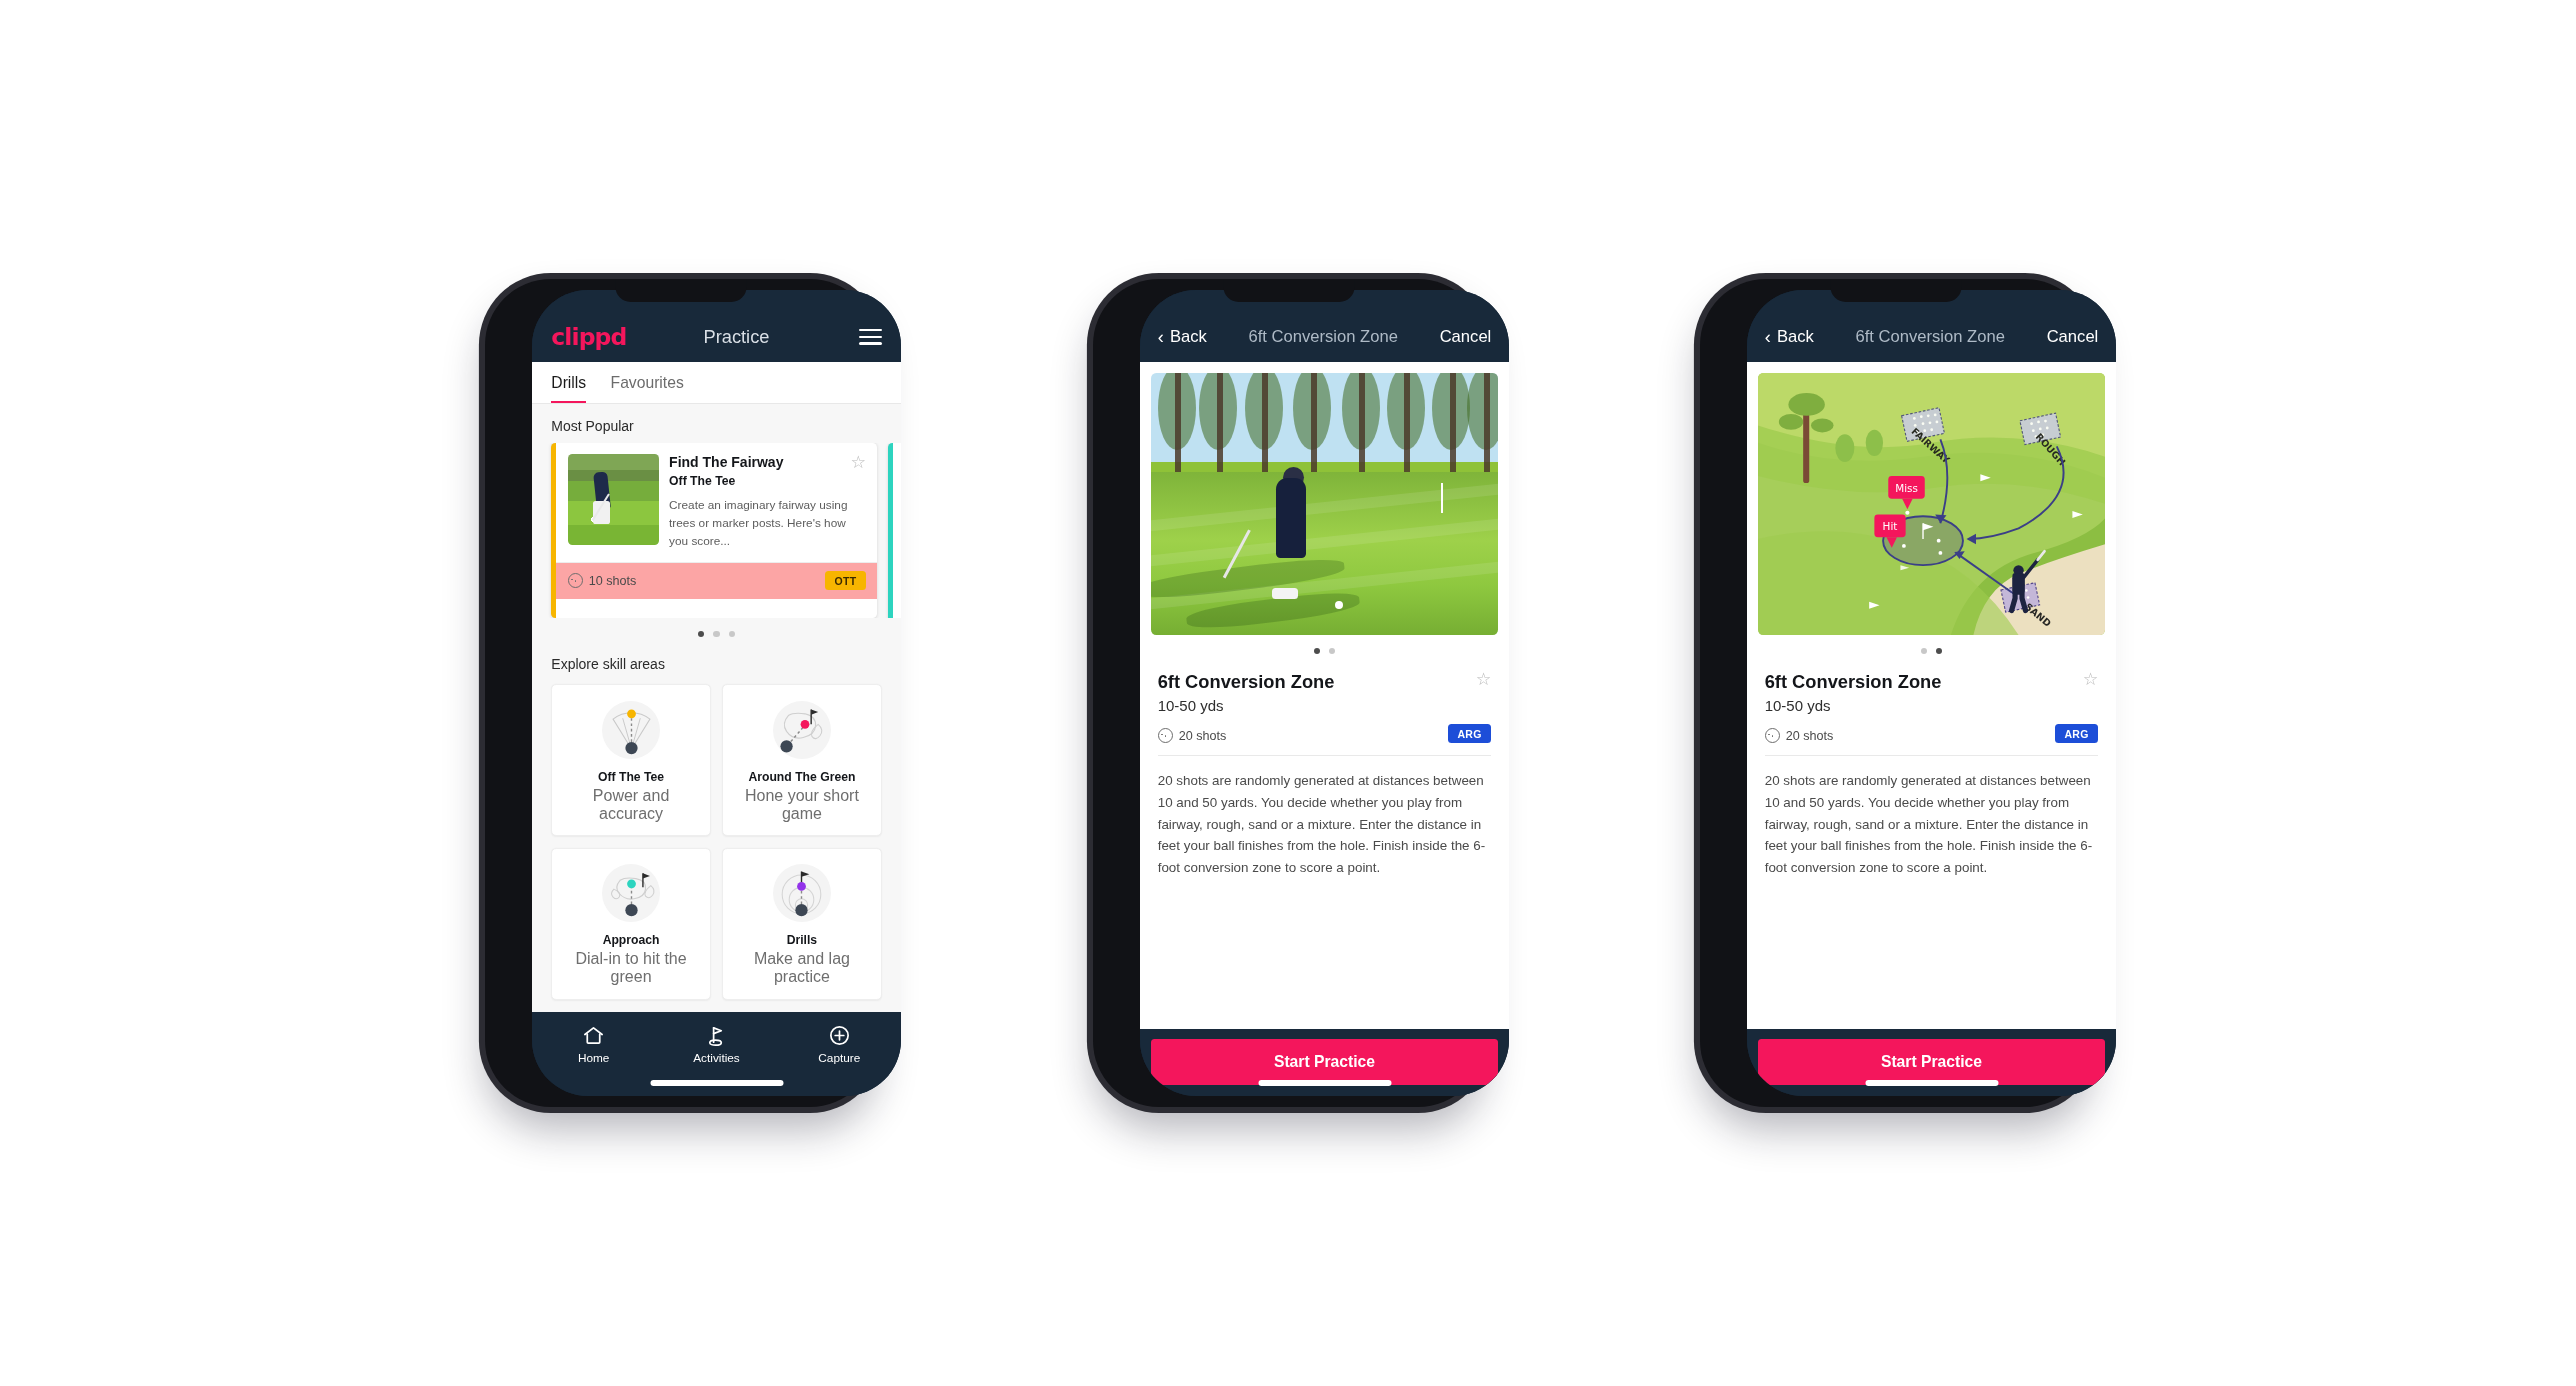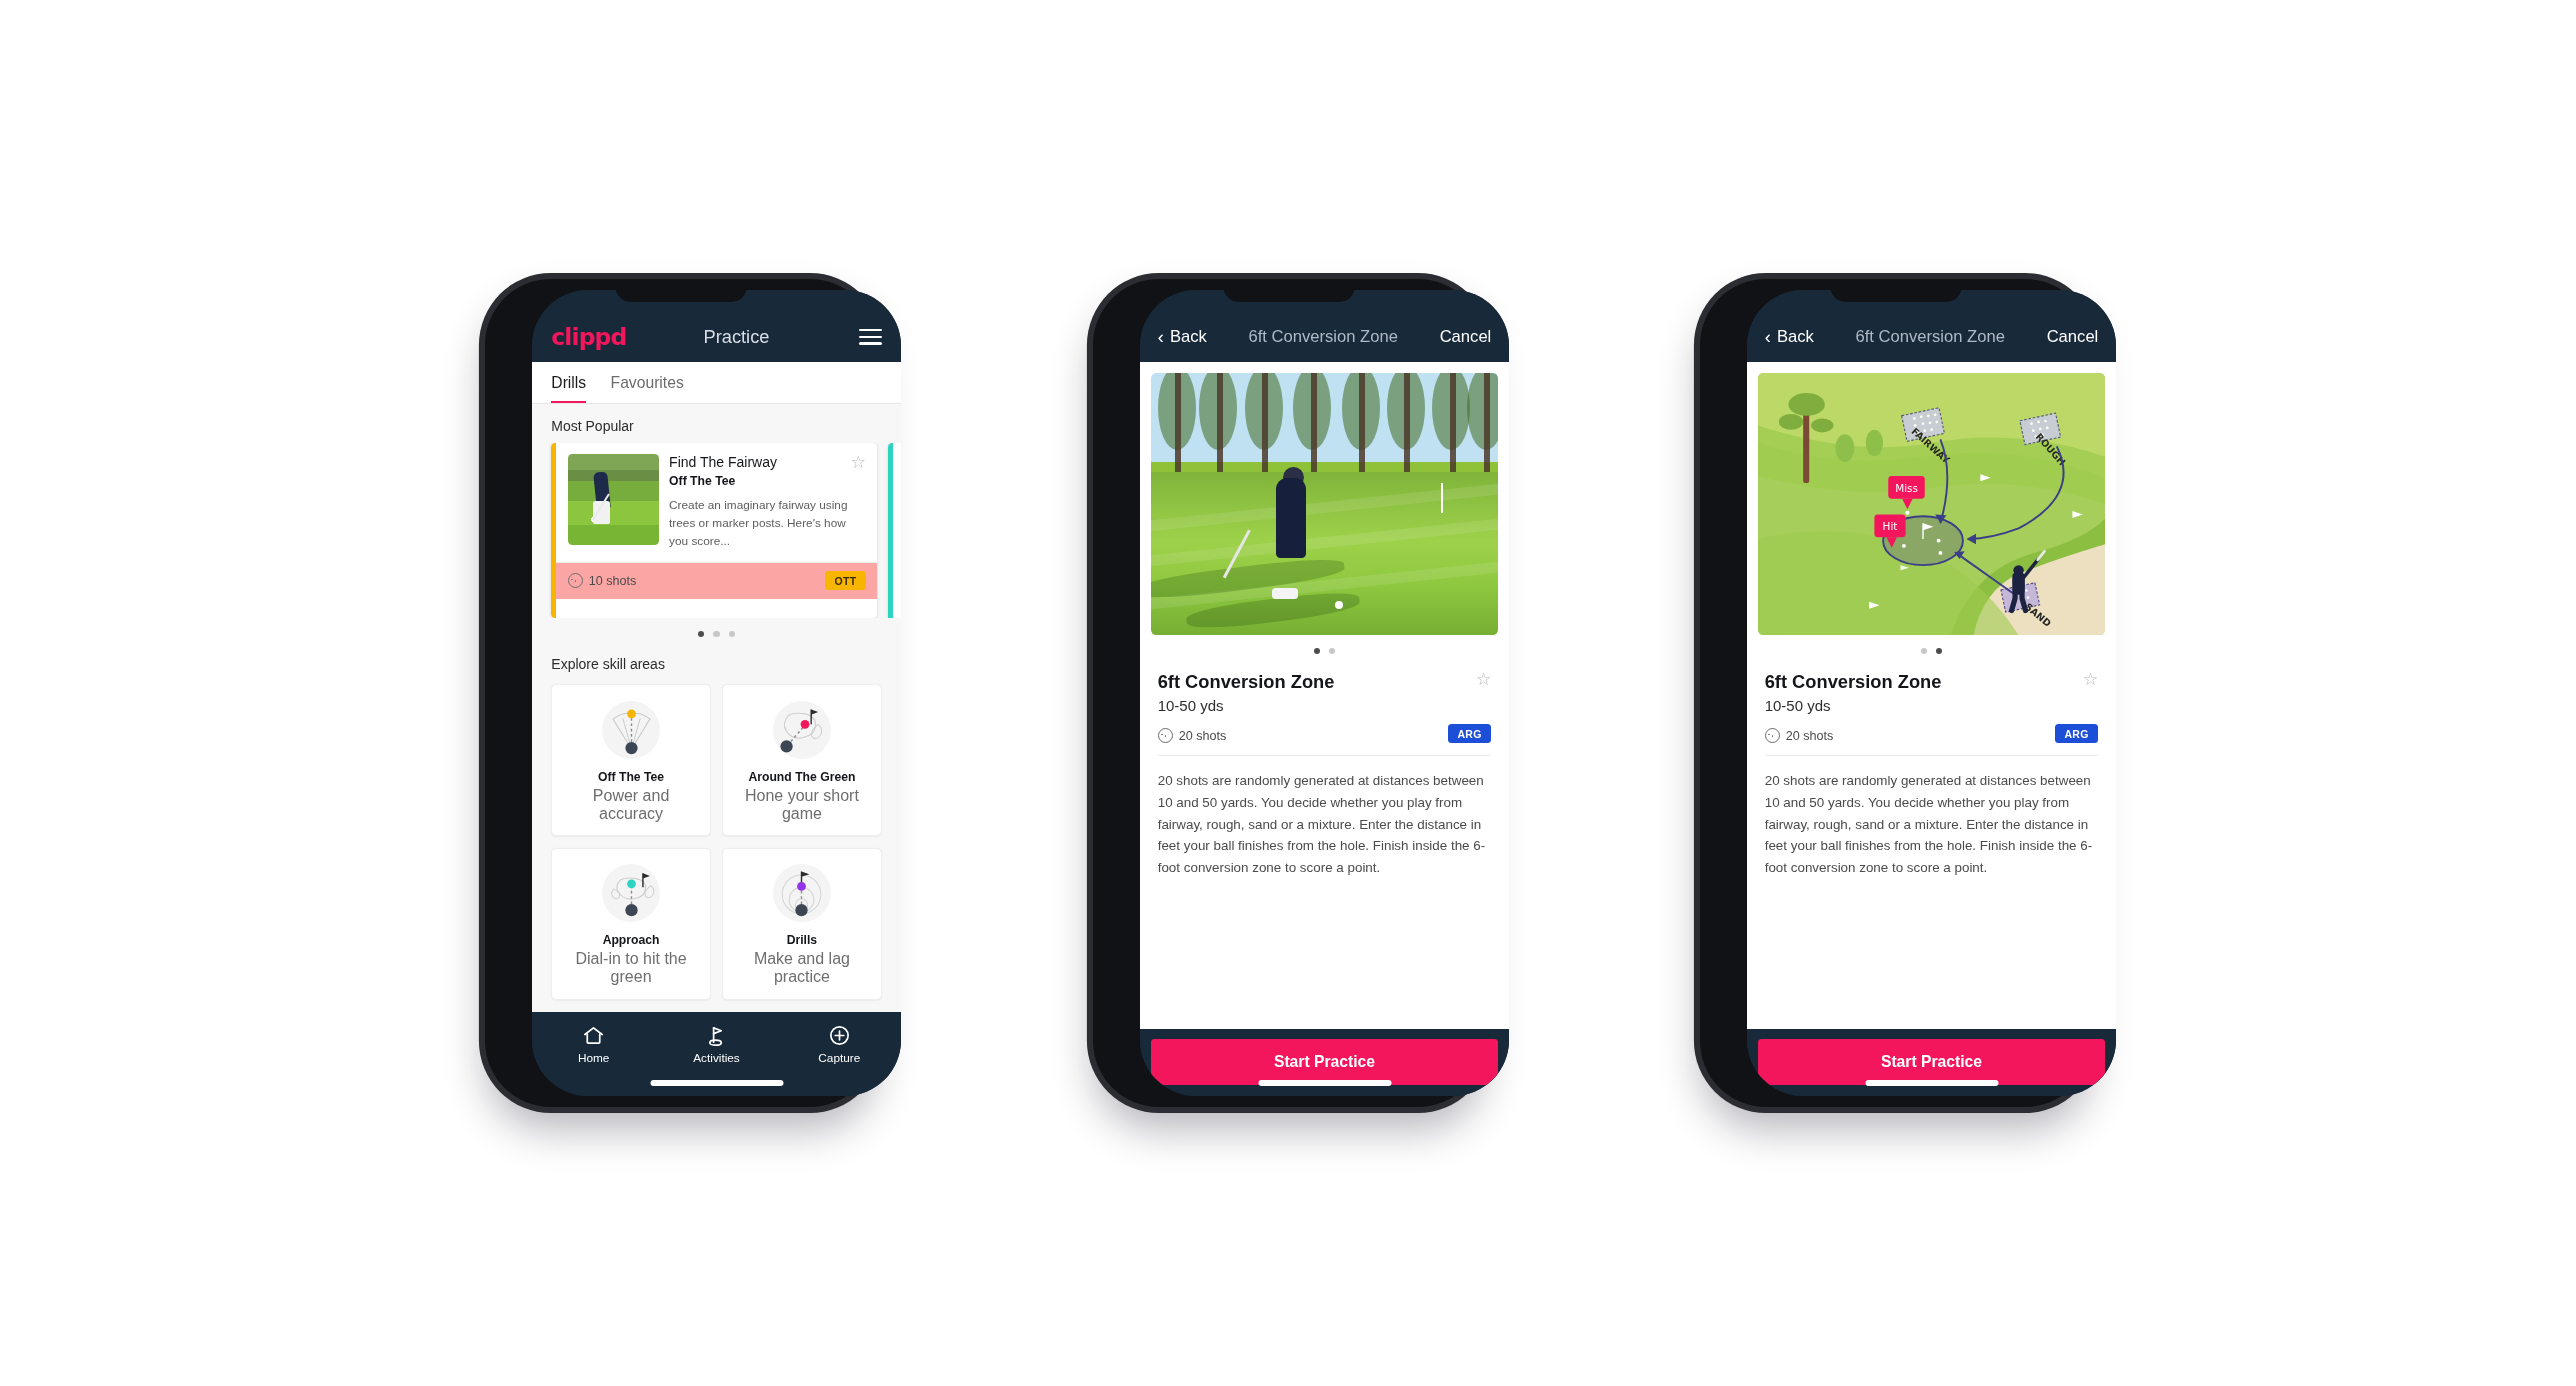--- a/index.html
+++ b/index.html
@@ -96,21 +96,21 @@
     position:relative;overflow:hidden;
   }
   .thumb .golfer{
     position:absolute;left:30%;top:20%;width:14px;height:37px;
     background:#1e2a4a;border-radius:5.2px 5.2px 2.6px 2.6px;transform:rotate(-6deg);
   }
   .thumb .legs{position:absolute;left:28%;top:52%;width:17.4px;height:23px;background:#f1f1f1;border-radius:2.6px;}
   .thumb .club{position:absolute;left:44%;top:44%;width:1.7px;height:31px;background:#e9e9e9;transform:rotate(32deg);transform-origin:top;}
   .drill-info{flex:1;min-width:0;}
   .drill-title-row{display:flex;align-items:flex-start;justify-content:space-between;gap:5.2px;}
-  .drill-title{font-size:14px;font-weight:400;color:#14161a;line-height:1.2;}
+  .drill-title{font-size:14px;font-weight:700;color:#14161a;line-height:1.2;}
   .drill-sub{font-size:12.2px;font-weight:700;color:#14161a;margin-top:3.5px;}
   .drill-desc{font-size:11.8px;color:#5d5d5d;line-height:1.5;margin-top:8.7px;}
   .star{color:#b9b9b9;font-size:17.4px;line-height:1;cursor:pointer;}
   .drill-foot{
     border-top:0.9px solid #ededed;background:#fca5a5;
     display:flex;align-items:center;justify-content:space-between;
     padding:8.7px 11.3px;
   }
   .shots{display:flex;align-items:center;gap:6.1px;font-size:12.6px;color:#4a4a4a;}
   .ball-ico{

